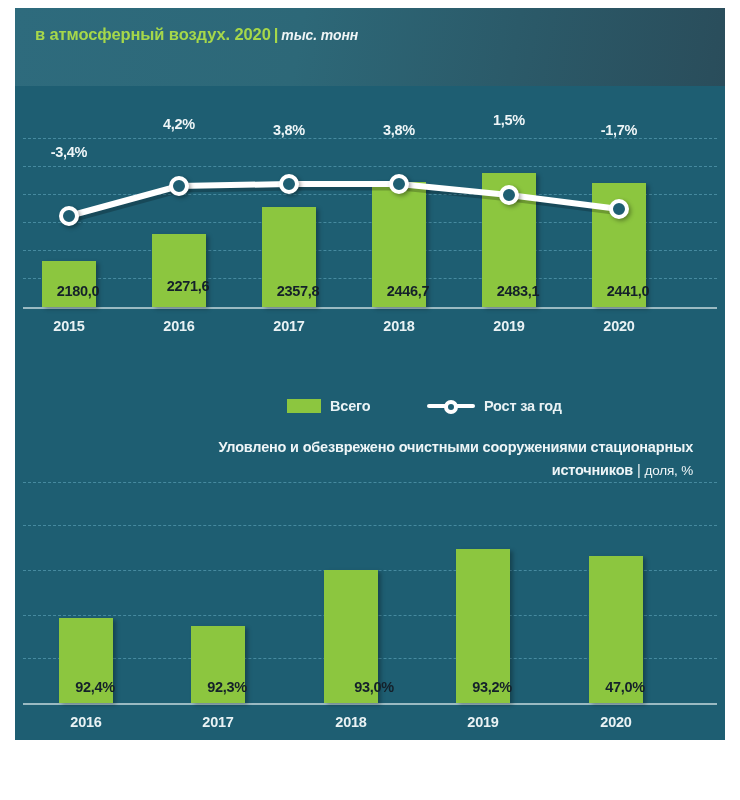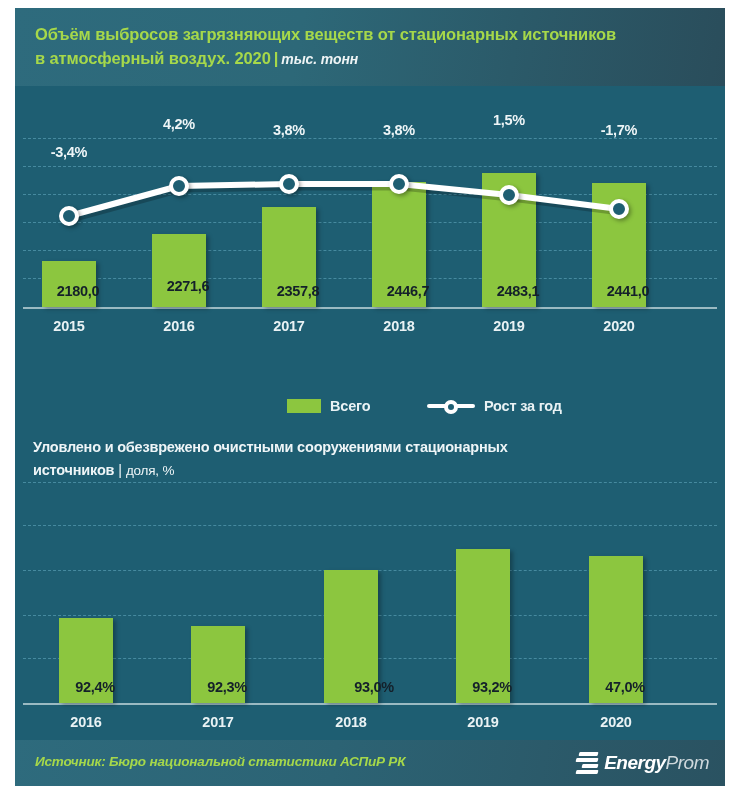--- a/index.html
+++ b/index.html
@@ -60,21 +60,21 @@
   .legend{position:absolute;left:0;top:300px;width:710px;height:48px;}
   .lg{position:absolute;top:12px;display:flex;align-items:center;padding-left:44px;}
   .lg-swatch{width:34px;height:14px;background:#8cc63f;margin-right:9px;}
   .lg-text{color:#e9f2f4;font-size:14.5px;font-weight:bold;letter-spacing:-0.2px;}
   .lg-line{position:relative;width:48px;height:14px;margin-right:9px;}
   .lg-line .bar-seg{position:absolute;left:0;top:5px;width:48px;height:4px;background:#ffffff;border-radius:2px;}
   .lg-line .dot{position:absolute;left:17px;top:1px;width:14px;height:14px;border-radius:50%;background:#1e5e72;border:4px solid #fff;box-sizing:border-box;}
 
   
   .subtitle{position:absolute;left:18px;top:350px;width:660px;}
-  .s-line{color:#eef5f7;font-size:14.5px;font-weight:bold;line-height:23px;letter-spacing:-0.2px;}
+  .s-line{color:#eef5f7;font-size:14.5px;font-weight:bold;line-height:23px;letter-spacing:-0.2px;text-align:right;}
   .s-sep{color:#eef5f7;font-weight:normal;padding:0 4px;}
   .s-unit{font-weight:normal;font-size:13.5px;}
 
   
   .c2{position:absolute;left:0;top:390px;width:710px;height:264px;}
 
   
   .footer{
     position:absolute;left:15px;top:740px;width:710px;height:46px;
     background:linear-gradient(100deg,#2e6b7d 0%,#2c6374 45%,#2a5261 100%);
@@ -94,23 +94,20 @@
   .logo-p{color:#cfd9dd;font-size:19px;font-weight:normal;font-style:italic;letter-spacing:-0.5px;}
 </style>
 </head>
 <body>
 
 <div id="page">
 
   <div class="header">
     <div class="header-inner">
       <div class="h-line">
-        <span class="h-green">Объём выбросов загрязняющих веществ от стационарных источников</span>
-      </div>
-      <div class="h-line">
         <span class="h-green">в атмосферный воздух. 2020</span><span class="h-sep">|</span><span class="h-white">тыс. тонн</span>
       </div>
     </div>
   </div>
 
   <div class="panel">
 
     <div class="c1">
 
       <div class="grid-line" style="top:52px"></div>
@@ -208,27 +205,14 @@
 
       <div class="xcat" style="left:44px;top:238px">2016</div>
       <div class="xcat" style="left:176px;top:238px">2017</div>
       <div class="xcat" style="left:309px;top:238px">2018</div>
       <div class="xcat" style="left:441px;top:238px">2019</div>
       <div class="xcat" style="left:574px;top:238px">2020</div>
     </div>
 
   </div>
 
-  <div class="footer">
-    <div class="src">Источник: Бюро национальной  статистики АСПиР РК</div>
-    <div class="logo">
-      <span class="logo-mark">
-        <i></i>
-          <i></i>
-          <i></i>
-          <i></i>
-      </span>
-      <span class="logo-e">Energy</span>
-        <span class="logo-p">Prom</span>
-    </div>
-  </div>
 
 </div>
 
 </body></html>

